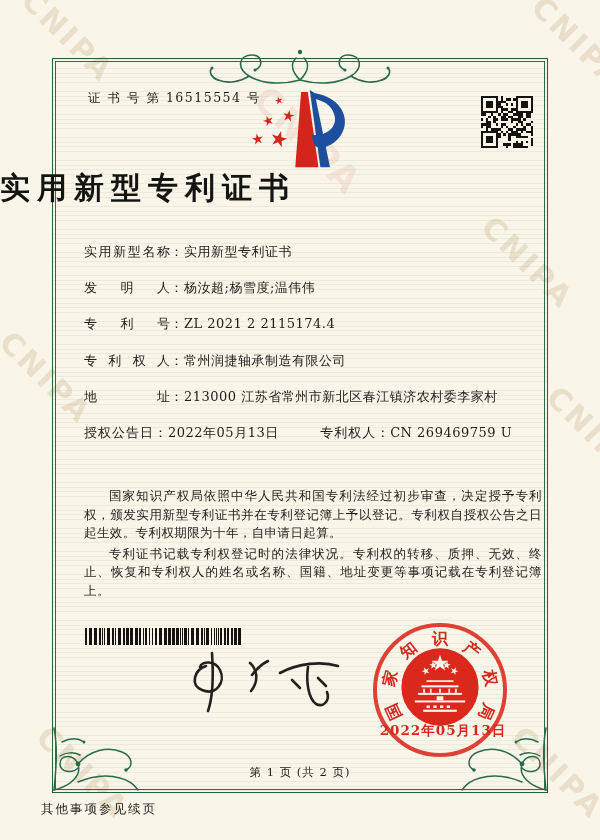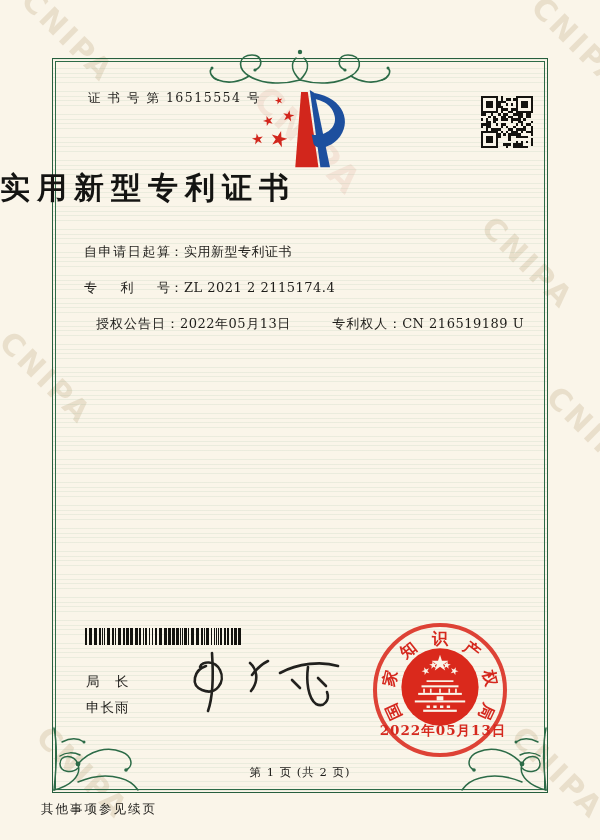--- a/index.html
+++ b/index.html
@@ -28,21 +28,21 @@
 
   .title{position:absolute;left:0;top:168px;width:600px;
       font-size:30px;font-weight:bold;letter-spacing:7px;color:#141412;}
 
   .fields{position:absolute;left:84px;top:243px;width:462px;font-size:13px;}
   .frow{height:36.2px;white-space:nowrap;}
   .flabel{display:inline-block;width:86px;text-align:justify;text-align-last:justify;vertical-align:top;}
   .fsep{display:inline-block;width:14px;}
   .fvalue{letter-spacing:.5px;}
   .grant .pair1{display:inline-block;width:232px;}
-  .grant .flabel{width:auto;text-align-last:auto;letter-spacing:1px;margin-left:12px;}
+  .grant .flabel{width:auto;text-align-last:auto;letter-spacing:1px;}
 
   .paras{position:absolute;left:84px;top:487px;width:458px;font-size:12.5px;
       line-height:18.6px;text-align:justify;letter-spacing:.4px;}
   .paras p{margin:0 0 2px 0;text-indent:2em;}
 
   .barcode{position:absolute;left:85px;top:628px;width:158px;height:17px;}
 
   .signer{position:absolute;left:86px;top:668px;font-size:13.5px;letter-spacing:1px;line-height:26px;}
   .signature{position:absolute;left:178px;top:650px;}
 
@@ -290,35 +290,48 @@
         <rect x="15" y="20" width="1" height="1" fill="#14130f"></rect>
         <rect x="16" y="20" width="1" height="1" fill="#14130f"></rect>
         <rect x="17" y="20" width="1" height="1" fill="#14130f"></rect>
         <rect x="18" y="20" width="1" height="1" fill="#14130f"></rect>
       </svg>
 
     <div class="title">实用新型专利证书</div>
 
     <div class="fields">
       <div class="frow">
-        <span class="flabel">自申请日起算</span><span class="fsep">：</span><span class="fvalue">实用新型专利证书</span>
+        <span class="flabel">实用新型名称</span><span class="fsep">：</span><span class="fvalue">实用新型专利证书</span>
+      </div>
+      <div class="frow">
+        <span class="flabel">发明人</span><span class="fsep">：</span><span class="fvalue">杨汝超;杨雪度;温伟伟</span>
       </div>
       <div class="frow">
         <span class="flabel">专利号</span><span class="fsep">：</span><span class="fvalue">ZL 2021 2 2115174.4</span>
+      </div>
+      <div class="frow">
+        <span class="flabel">专利权人</span><span class="fsep">：</span><span class="fvalue">常州润捷轴承制造有限公司</span>
+      </div>
+      <div class="frow">
+        <span class="flabel">地址</span><span class="fsep">：</span><span class="fvalue">213000 江苏省常州市新北区春江镇济农村委李家村</span>
       </div>
       <div class="frow grant">
         <span class="pair1">
           <span class="flabel">授权公告日</span><span class="fsep">：</span><span class="fvalue">2022年05月13日</span>
         </span>
         <span class="pair2">
-          <span class="flabel">专利权人</span><span class="fsep">：</span><span class="fvalue">CN 216519189 U</span>
+          <span class="flabel">专利权人</span><span class="fsep">：</span><span class="fvalue">CN 269469759 U</span>
         </span>
       </div>
     </div>
 
+    <div class="paras">
+      <p>国家知识产权局依照中华人民共和国专利法经过初步审查，决定授予专利权，颁发实用新型专利证书并在专利登记簿上予以登记。专利权自授权公告之日起生效。专利权期限为十年，自申请日起算。</p>
+      <p>专利证书记载专利权登记时的法律状况。专利权的转移、质押、无效、终止、恢复和专利权人的姓名或名称、国籍、地址变更等事项记载在专利登记簿上。</p>
+    </div>
 
     <svg class="barcode" id="barcode" viewBox="0 0 158 17" preserveAspectRatio="none">
         <rect x="0" y="0" width="2" height="17" fill="#14130f"></rect>
         <rect x="4" y="0" width="3" height="17" fill="#14130f"></rect>
         <rect x="9" y="0" width="3" height="17" fill="#14130f"></rect>
         <rect x="14" y="0" width="2" height="17" fill="#14130f"></rect>
         <rect x="17" y="0" width="1" height="17" fill="#14130f"></rect>
         <rect x="19" y="0" width="1" height="17" fill="#14130f"></rect>
         <rect x="22" y="0" width="3" height="17" fill="#14130f"></rect>
         <rect x="27" y="0" width="2" height="17" fill="#14130f"></rect>
@@ -353,24 +366,20 @@
         <rect x="131" y="0" width="1" height="17" fill="#14130f"></rect>
         <rect x="133" y="0" width="1" height="17" fill="#14130f"></rect>
         <rect x="135" y="0" width="2" height="17" fill="#14130f"></rect>
         <rect x="139" y="0" width="2" height="17" fill="#14130f"></rect>
         <rect x="142" y="0" width="2" height="17" fill="#14130f"></rect>
         <rect x="146" y="0" width="2" height="17" fill="#14130f"></rect>
         <rect x="149" y="0" width="3" height="17" fill="#14130f"></rect>
         <rect x="153" y="0" width="3" height="17" fill="#14130f"></rect>
       </svg>
 
-    <div class="signer">
-      <div>局　长</div>
-      <div>申长雨</div>
-    </div>
 
     <svg class="signature" width="175" height="64" viewBox="0 0 175 64">
       <g fill="none" stroke="#22211e" stroke-width="2.6" stroke-linecap="round">
         <path d="M28,16 C16,20 12,35 24,40 C38,46 48,32 42,20 C37,10 24,11 22,17"></path>
         <path d="M34,3 C35,18 36,44 30,61"></path>
         <path d="M74,25 C80,17 86,13 90,11"></path>
         <path d="M72,13 C78,18 82,30 73,41"></path>
         <path d="M102,23 C120,13 144,11 160,16"></path>
         <path d="M130,17 C128,31 130,48 138,54 C146,58 152,50 149,42"></path>
         <path d="M114,30 L122,38 M140,28 L148,36"></path>

